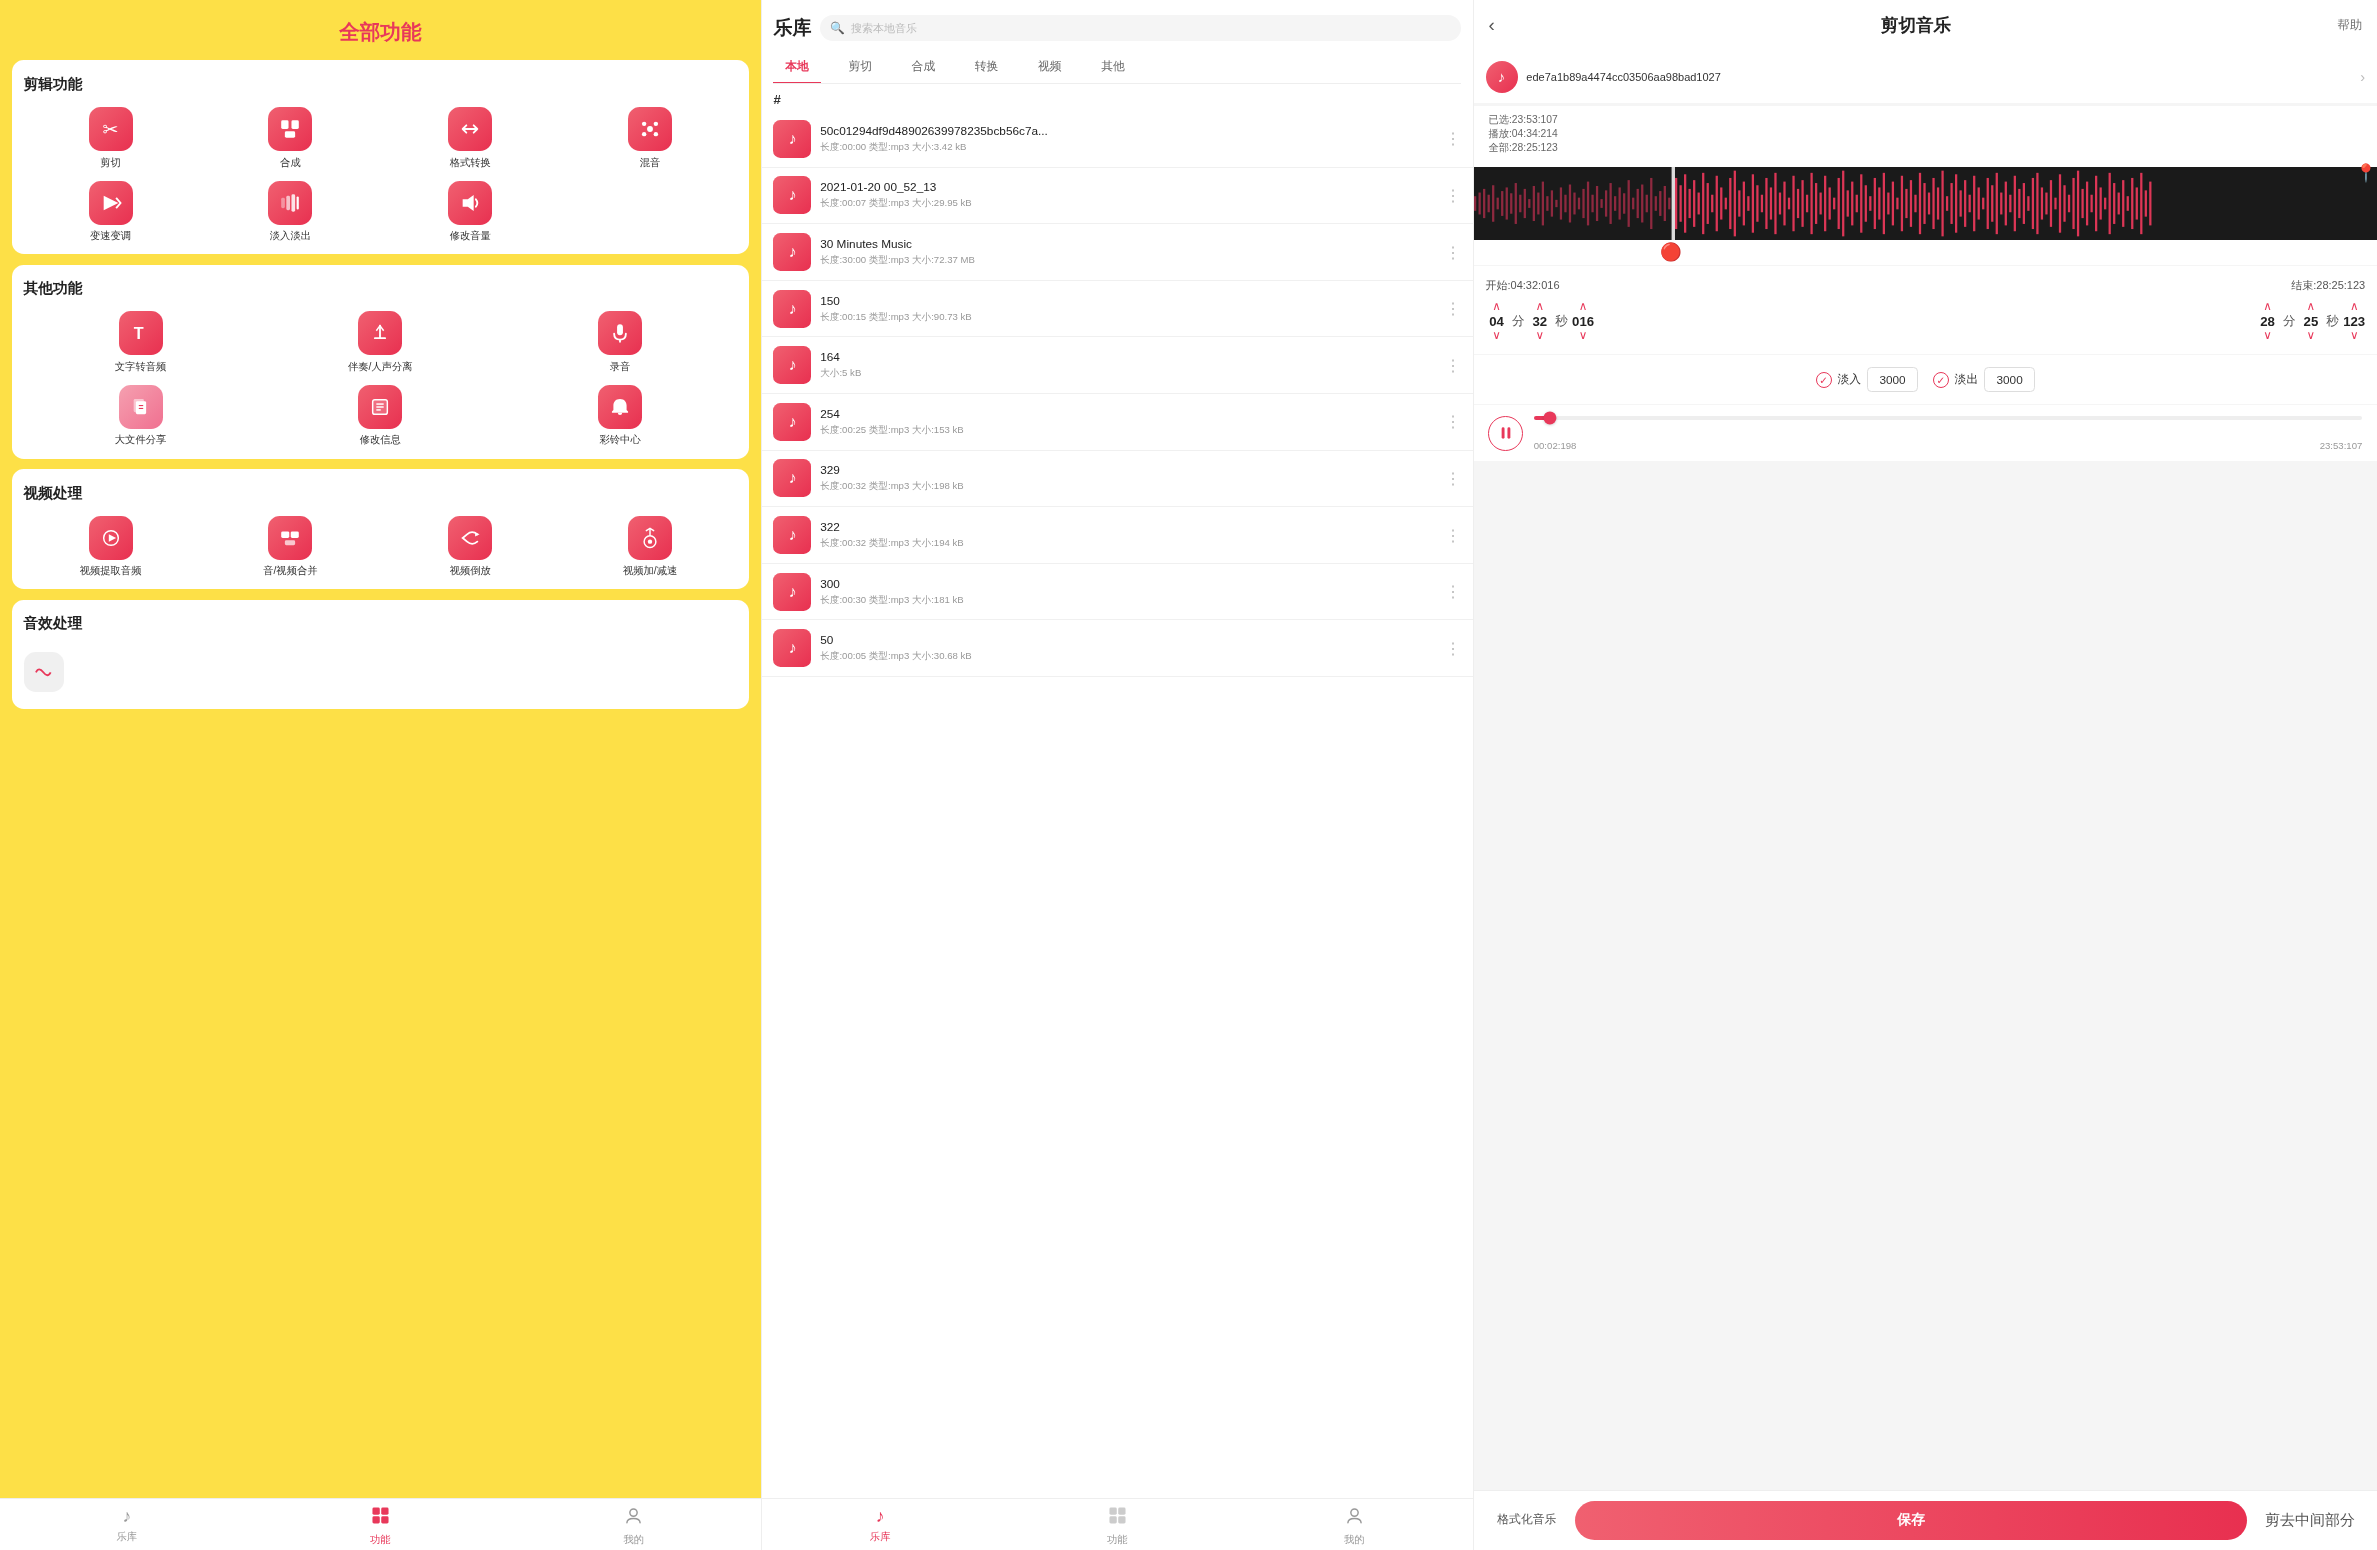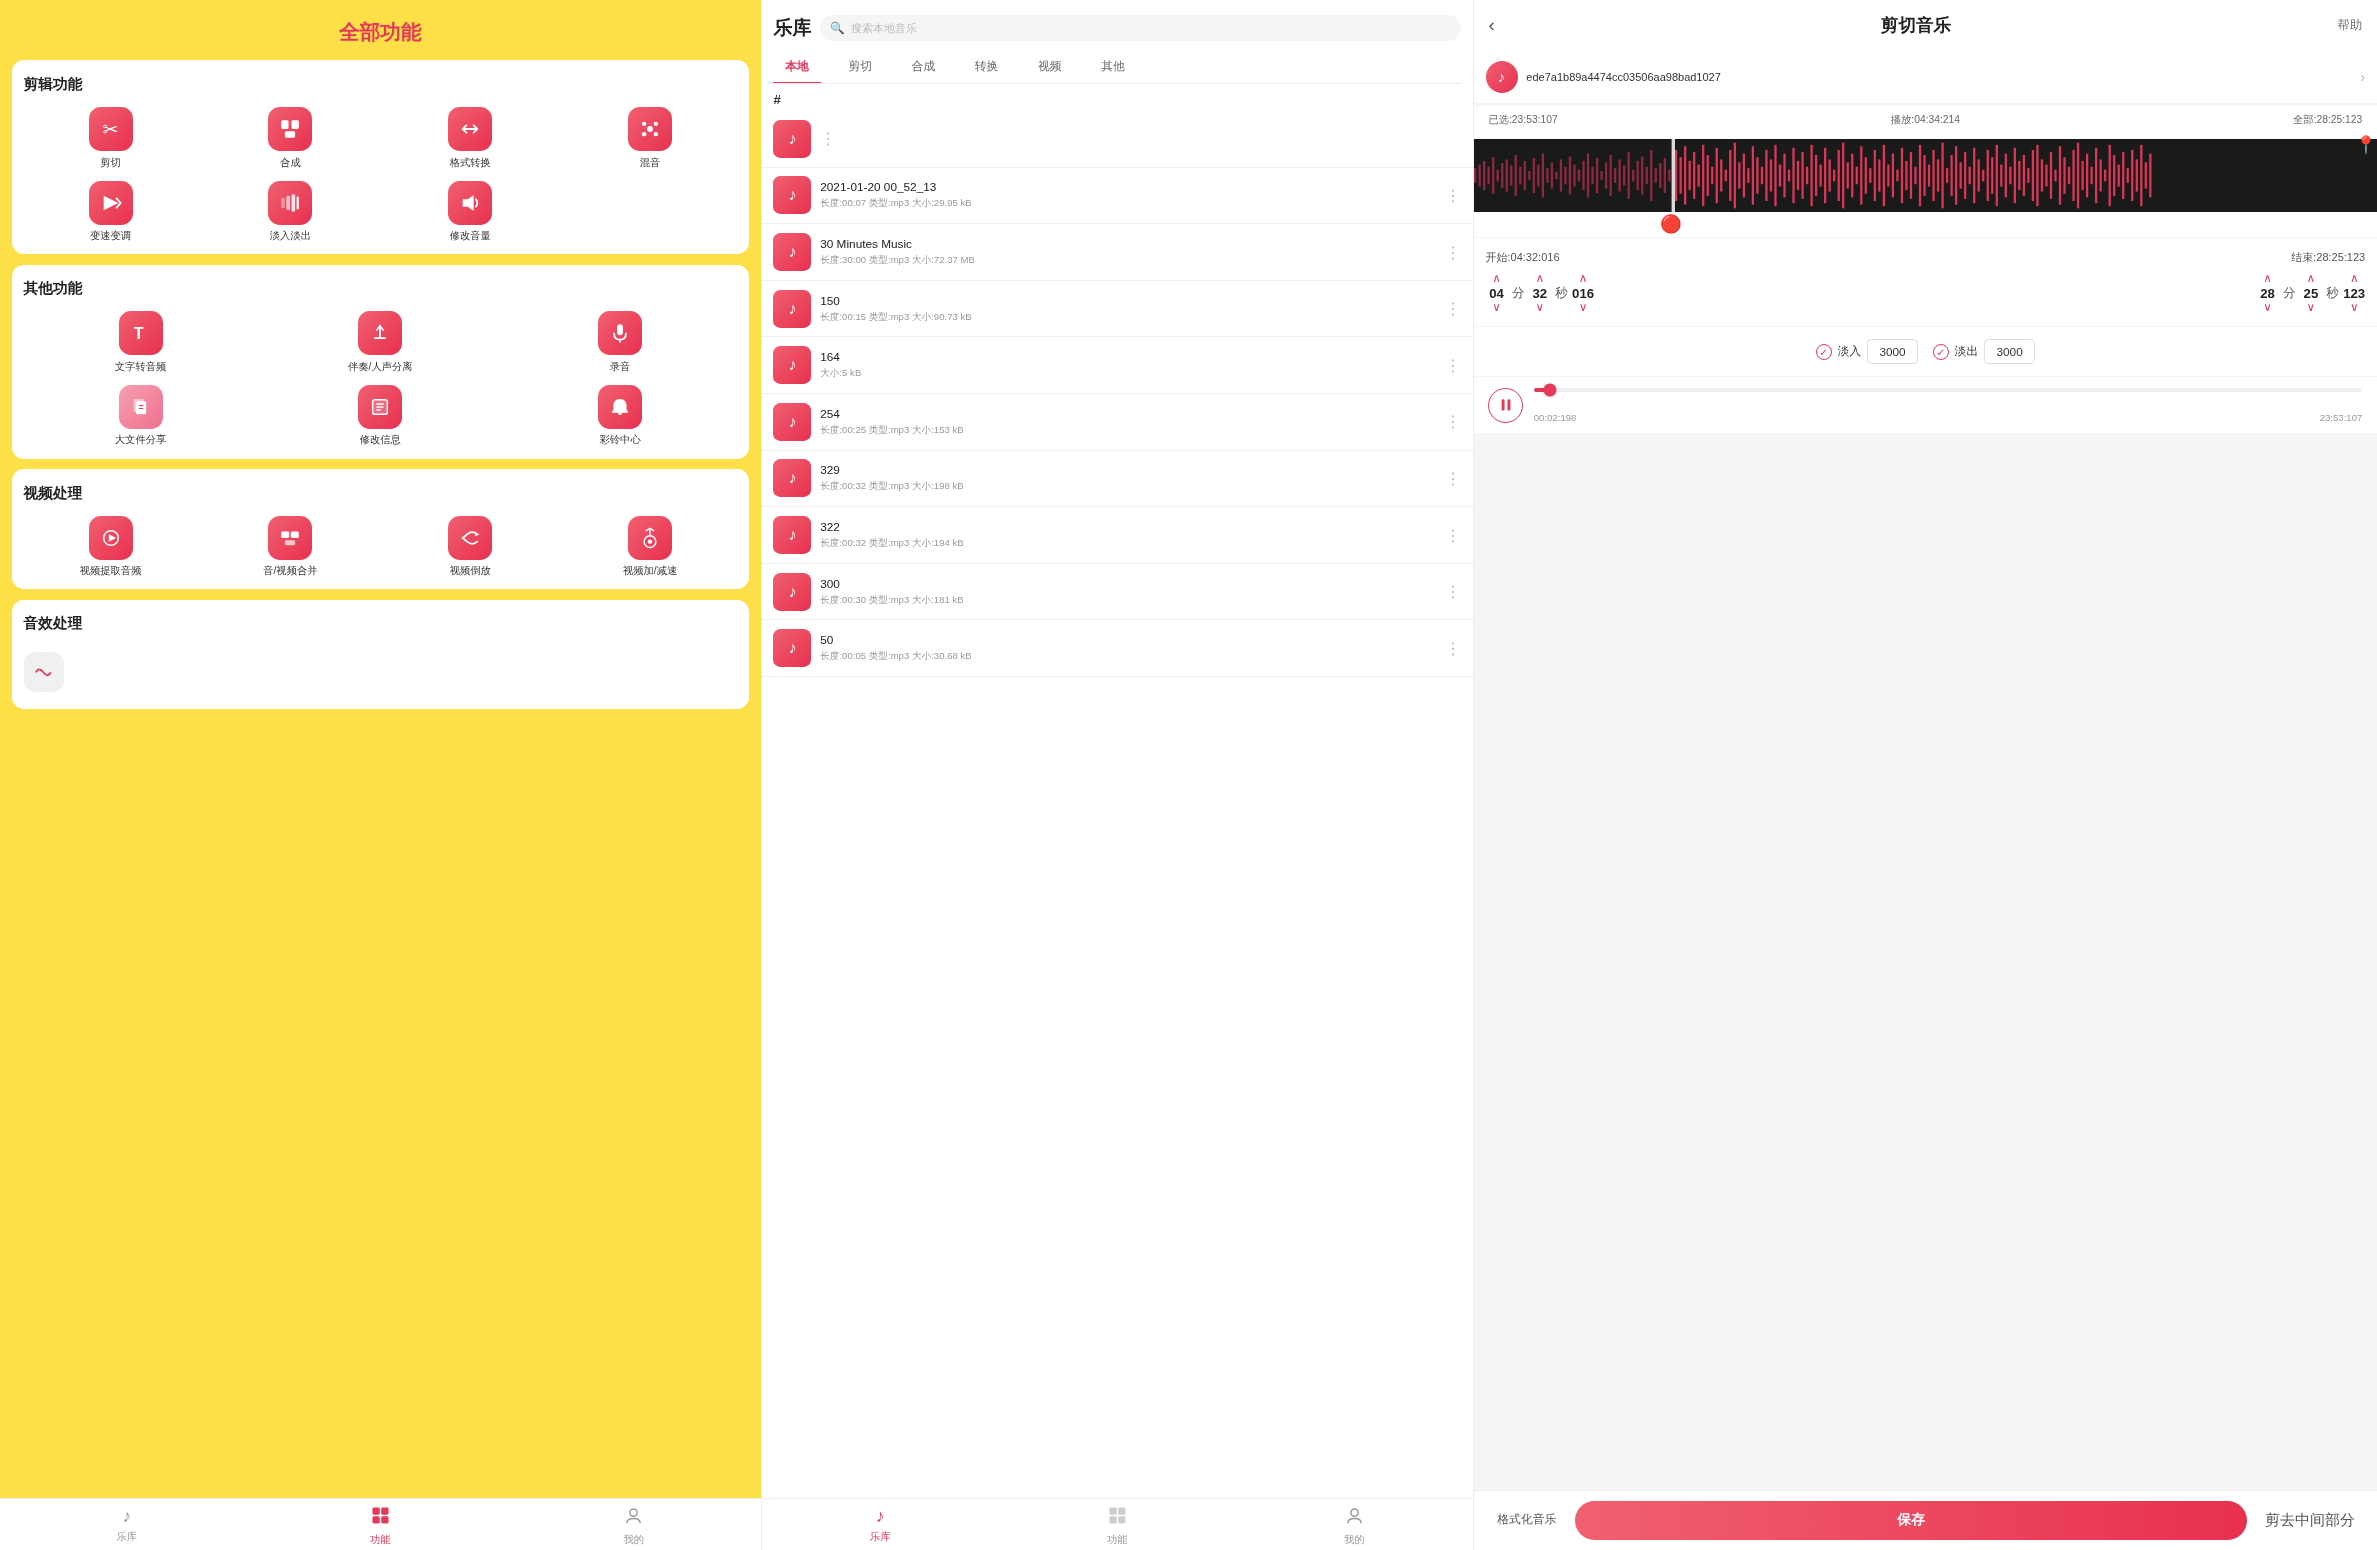--- a/index.html
+++ b/index.html
@@ -281,20 +281,21 @@
       color: #bbb;
       font-size: 14.7px;
     }
 
     .editor-stats {
       display: flex;
       justify-content: space-between;
       padding: 7.3px 14.7px 4.4px;
       background: #fff;
       margin-top: 1.5px;
+      flex-direction: column;
     }
     .stat-item {
       font-size: 10.3px;
       color: #666;
     }
 
     .waveform-container {
       background: #fff;
       margin: 0 0 1.5px;
       padding: 7.3px 0 22px;
@@ -752,20 +753,28 @@
       <div class="lib-tab">转换</div>
       <div class="lib-tab">视频</div>
       <div class="lib-tab">其他</div>
     </div>
   </div>
   <div class="lib-section-label">#</div>
   <div class="music-list">
 
     <div class="music-item">
       <div class="music-thumb">♪</div>
+      <div class="music-info">
+        <div class="music-name">50c01294df9d48902639978235bcb56c7a...</div>
+        <div class="music-meta">
+          <span>长度:</span><span>00:00</span>
+          <span>  类型:</span><span>mp3</span>
+          <span>  大小:</span><span>3.42 kB</span>
+        </div>
+      </div>
       <span class="music-more">⋮</span>
     </div>
 
     <div class="music-item">
       <div class="music-thumb">♪</div>
       <div class="music-info">
         <div class="music-name">2021-01-20 00_52_13</div>
         <div class="music-meta">
           <span>长度:</span><span>00:07</span>
           <span>  类型:</span><span>mp3</span>

